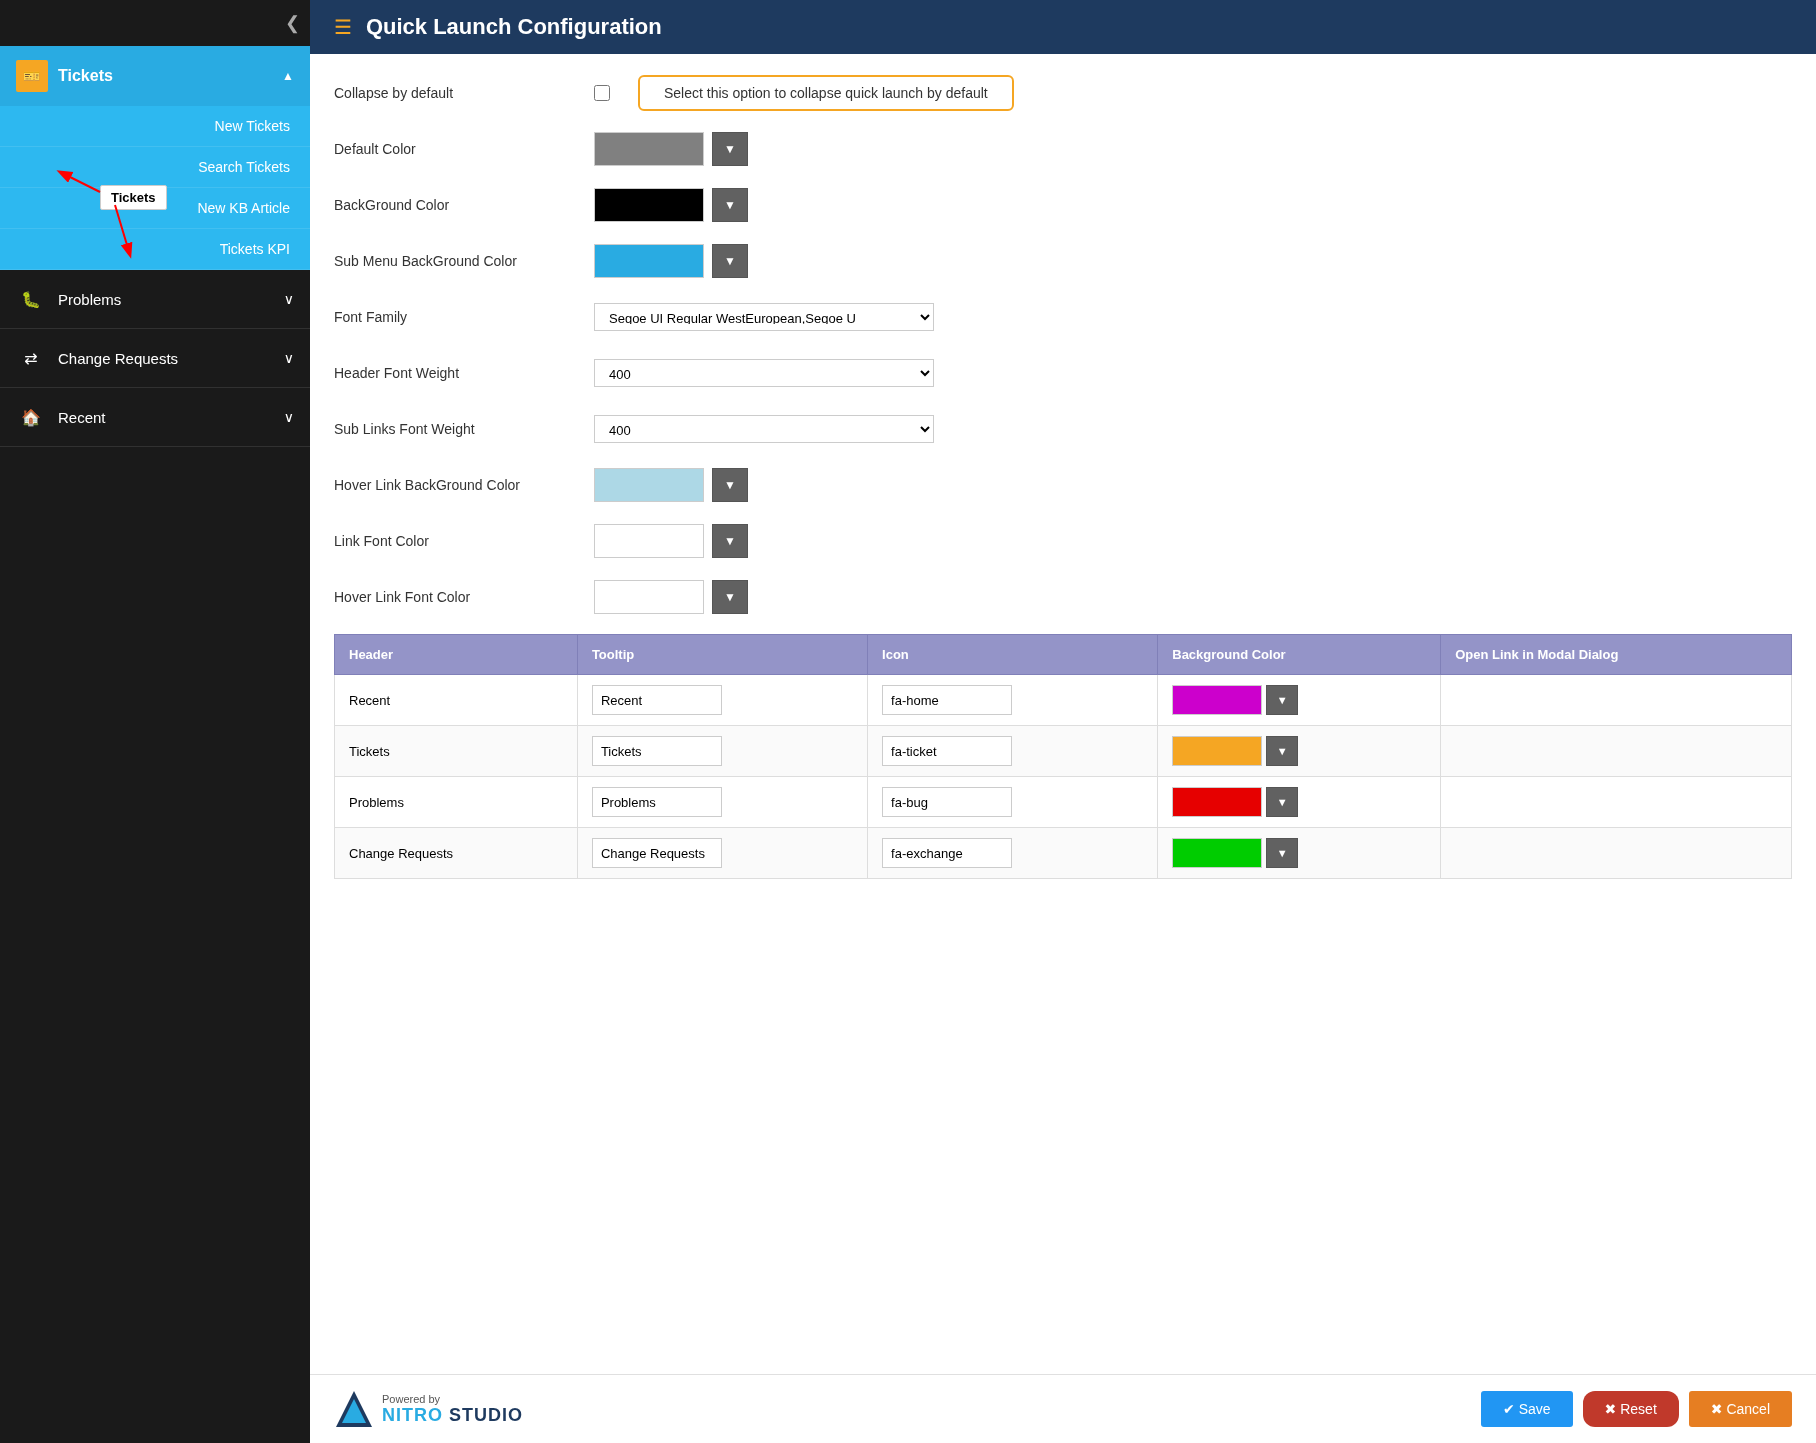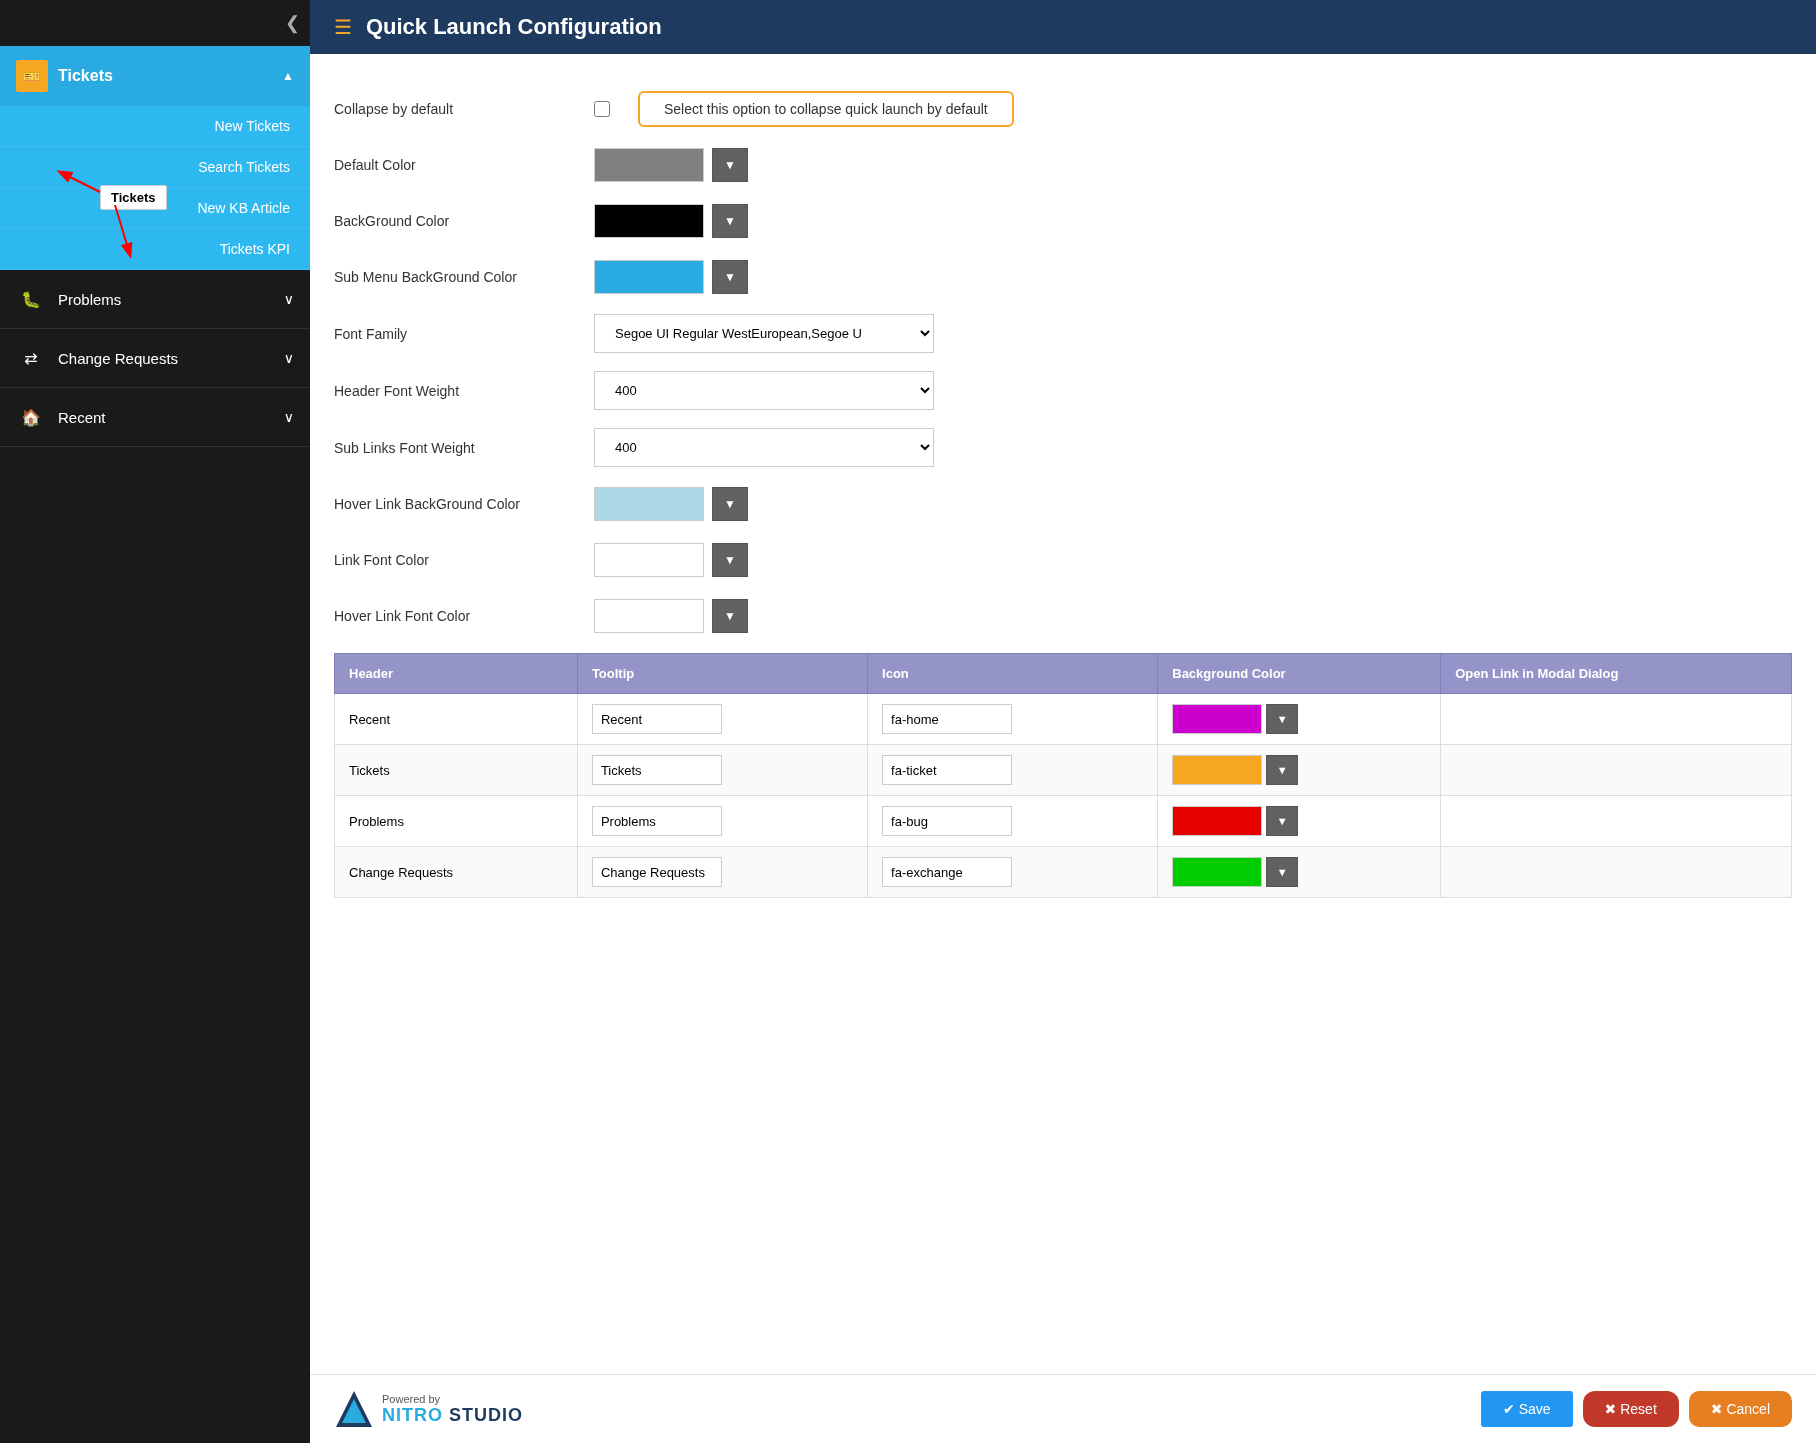--- a/index.html
+++ b/index.html
@@ -129,21 +129,20 @@
     .page-title {
       color: white;
       font-size: 22px;
       font-weight: 600;
     }
 
     
     .config-form {
       padding: 20px 24px;
       flex: 1;
-      margin-top: 16px;
     }
     .form-row {
       display: flex;
       align-items: center;
       margin-bottom: 18px;
       min-height: 38px;
     }
     .form-label {
       width: 260px;
       font-size: 14px;
@@ -201,24 +200,24 @@
       align-items: center;
       justify-content: center;
       cursor: pointer;
       color: white;
       font-size: 12px;
     }
 
     
     .form-select {
       border: 1px solid #ccc;
-      padding: 6px 16px;
+      padding: 6px 10px;
       font-size: 13px;
       width: 340px;
-      height: 39px;
+      height: 28px;
       background: white;
       cursor: pointer;
     }
 
     
     .config-table {
       width: 100%;
       border-collapse: collapse;
       margin-top: 10px;
     }
@@ -327,21 +326,21 @@
       align-items: center;
       gap: 6px;
     }
     .btn-cancel {
       background: #e67e22;
       color: white;
       border: none;
       padding: 10px 22px;
       font-size: 14px;
       cursor: pointer;
-      border-radius: 10px;
+      border-radius: 3px;
       display: flex;
       align-items: center;
       gap: 6px;
     }
 
     
     .annotations-overlay {
       position: absolute;
       top: 0;
       left: 0;

